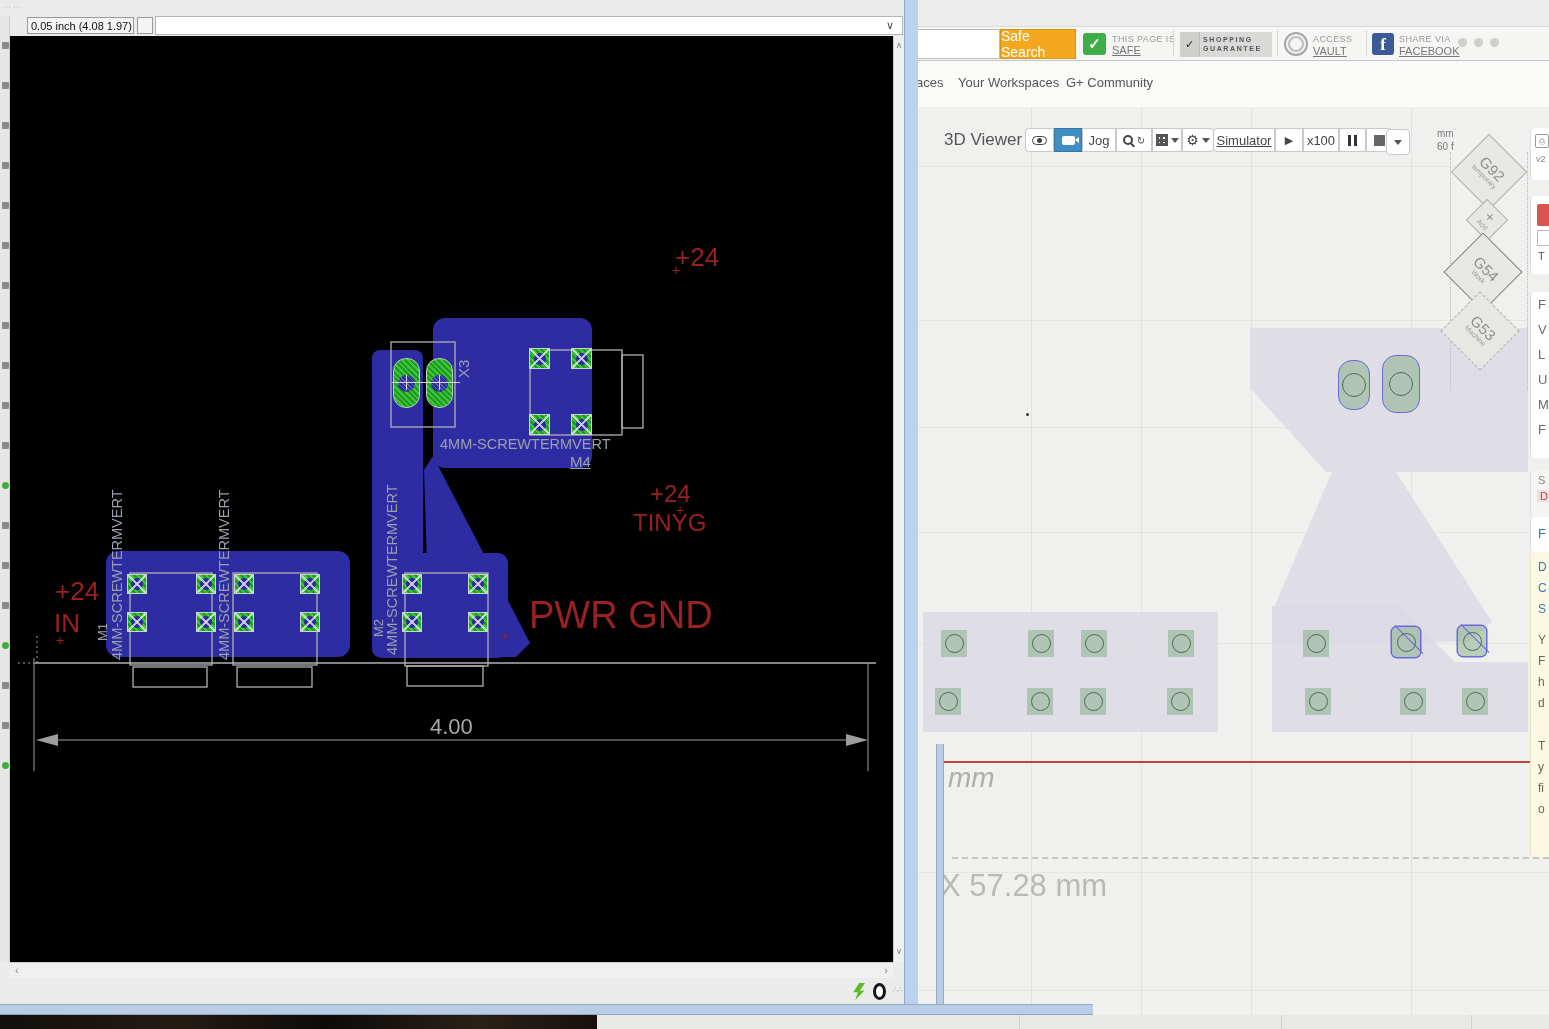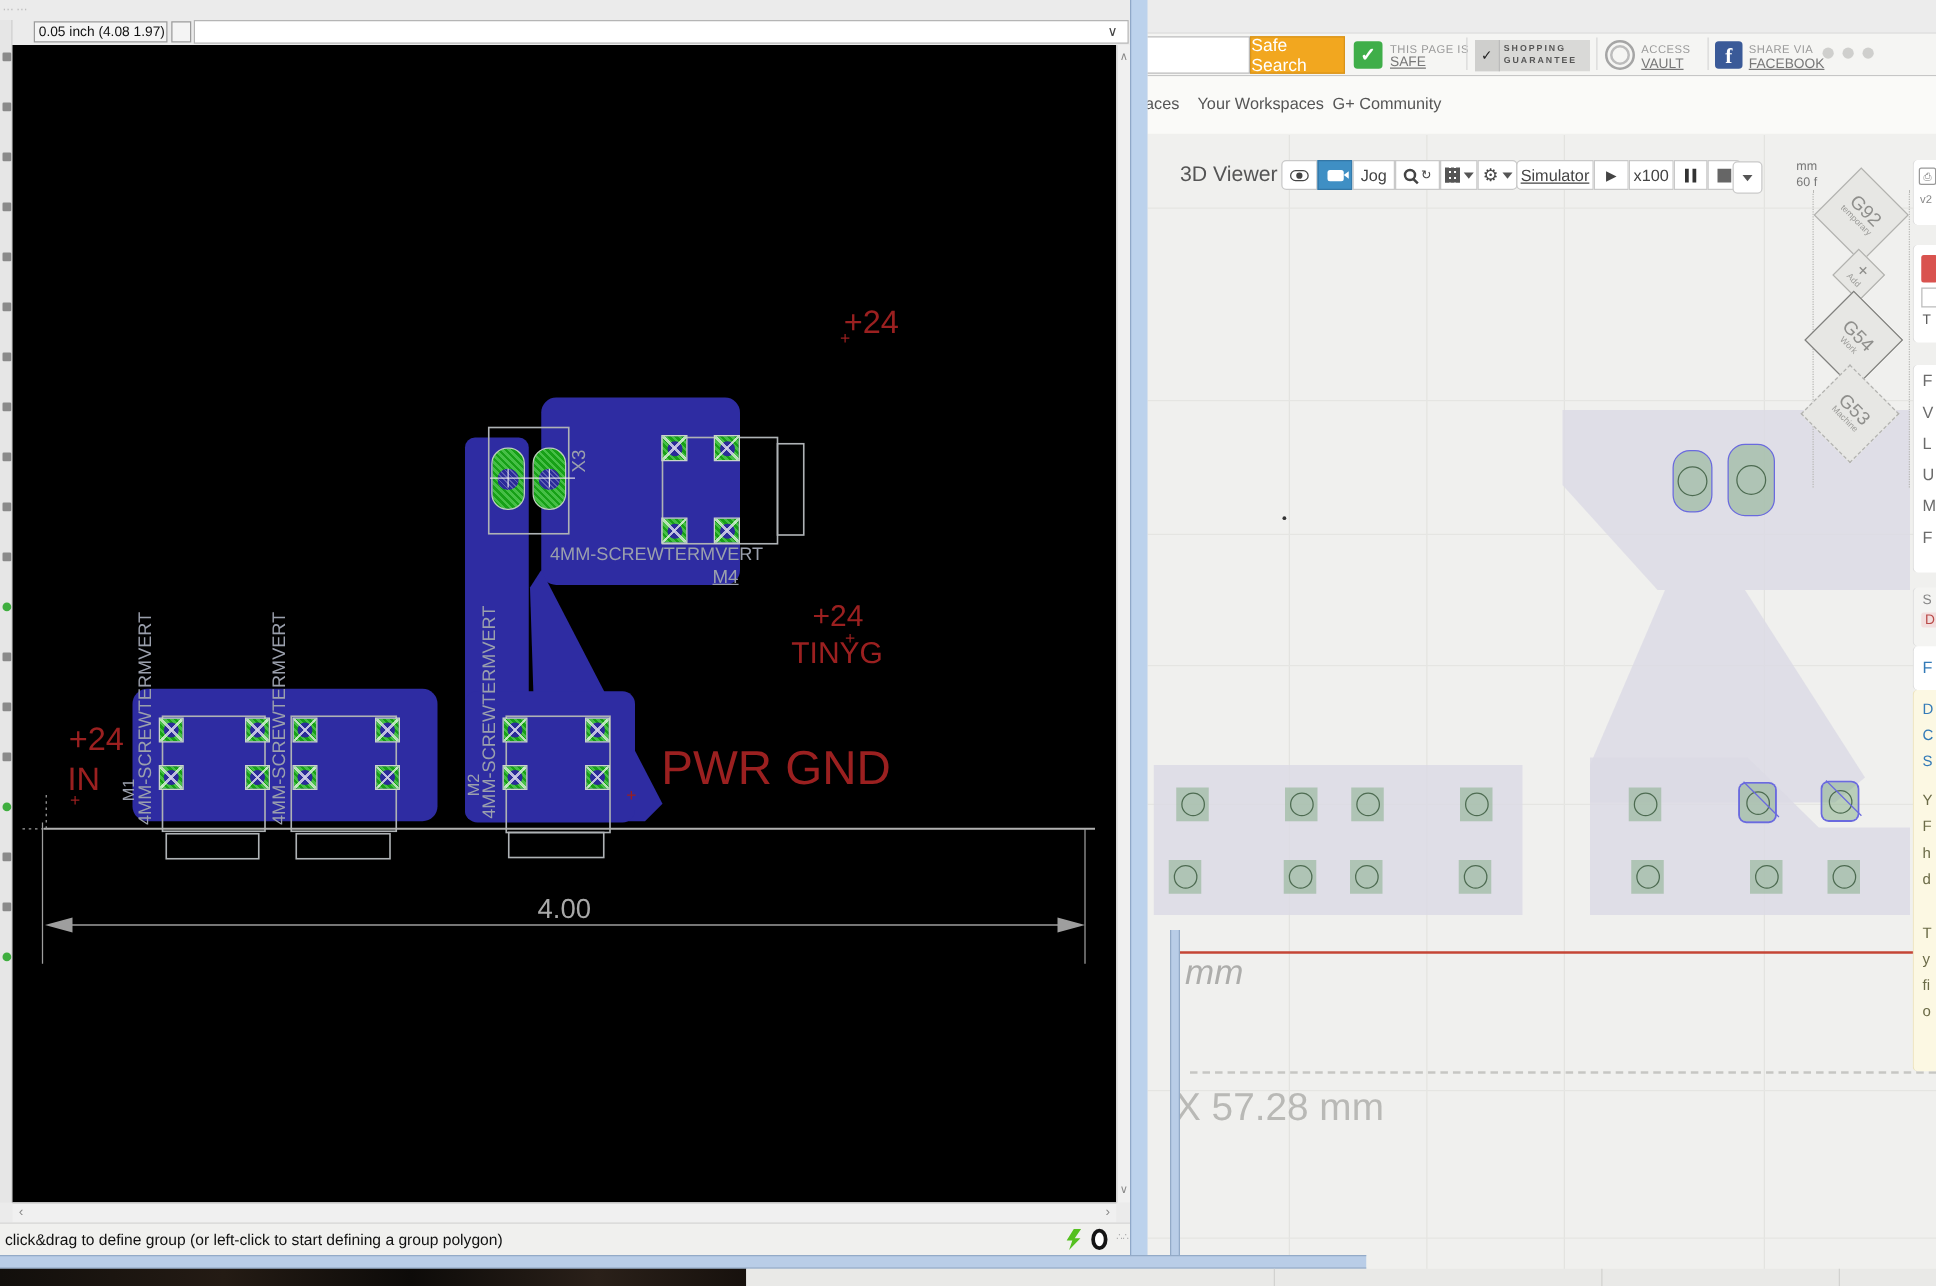--- a/index.html
+++ b/index.html
@@ -405,22 +405,19 @@
     </div>
 
     <div class="abs vscroll">
       <div style="margin-top:4px;">∧</div>
       <div style="position:absolute;bottom:6px;left:0;right:0;">∨</div>
     </div>
     <div class="abs hscroll">
       <span style="position:absolute;left:5px;top:1px;">‹</span>
       <span style="position:absolute;right:5px;top:1px;">›</span>
     </div>
-    <div class="abs statusbar">
-        <span>click&amp;drag to define group (or left-click to start defining a group polygon)</span>
-      </div>
     <div class="abs bolt"></div>
     <div class="abs statcircle"></div>
     <div class="abs gripdots">∴∴</div>
   </div>
   <div class="abs eagle-rborder"></div>
 
 </div>
 
 </body></html>

